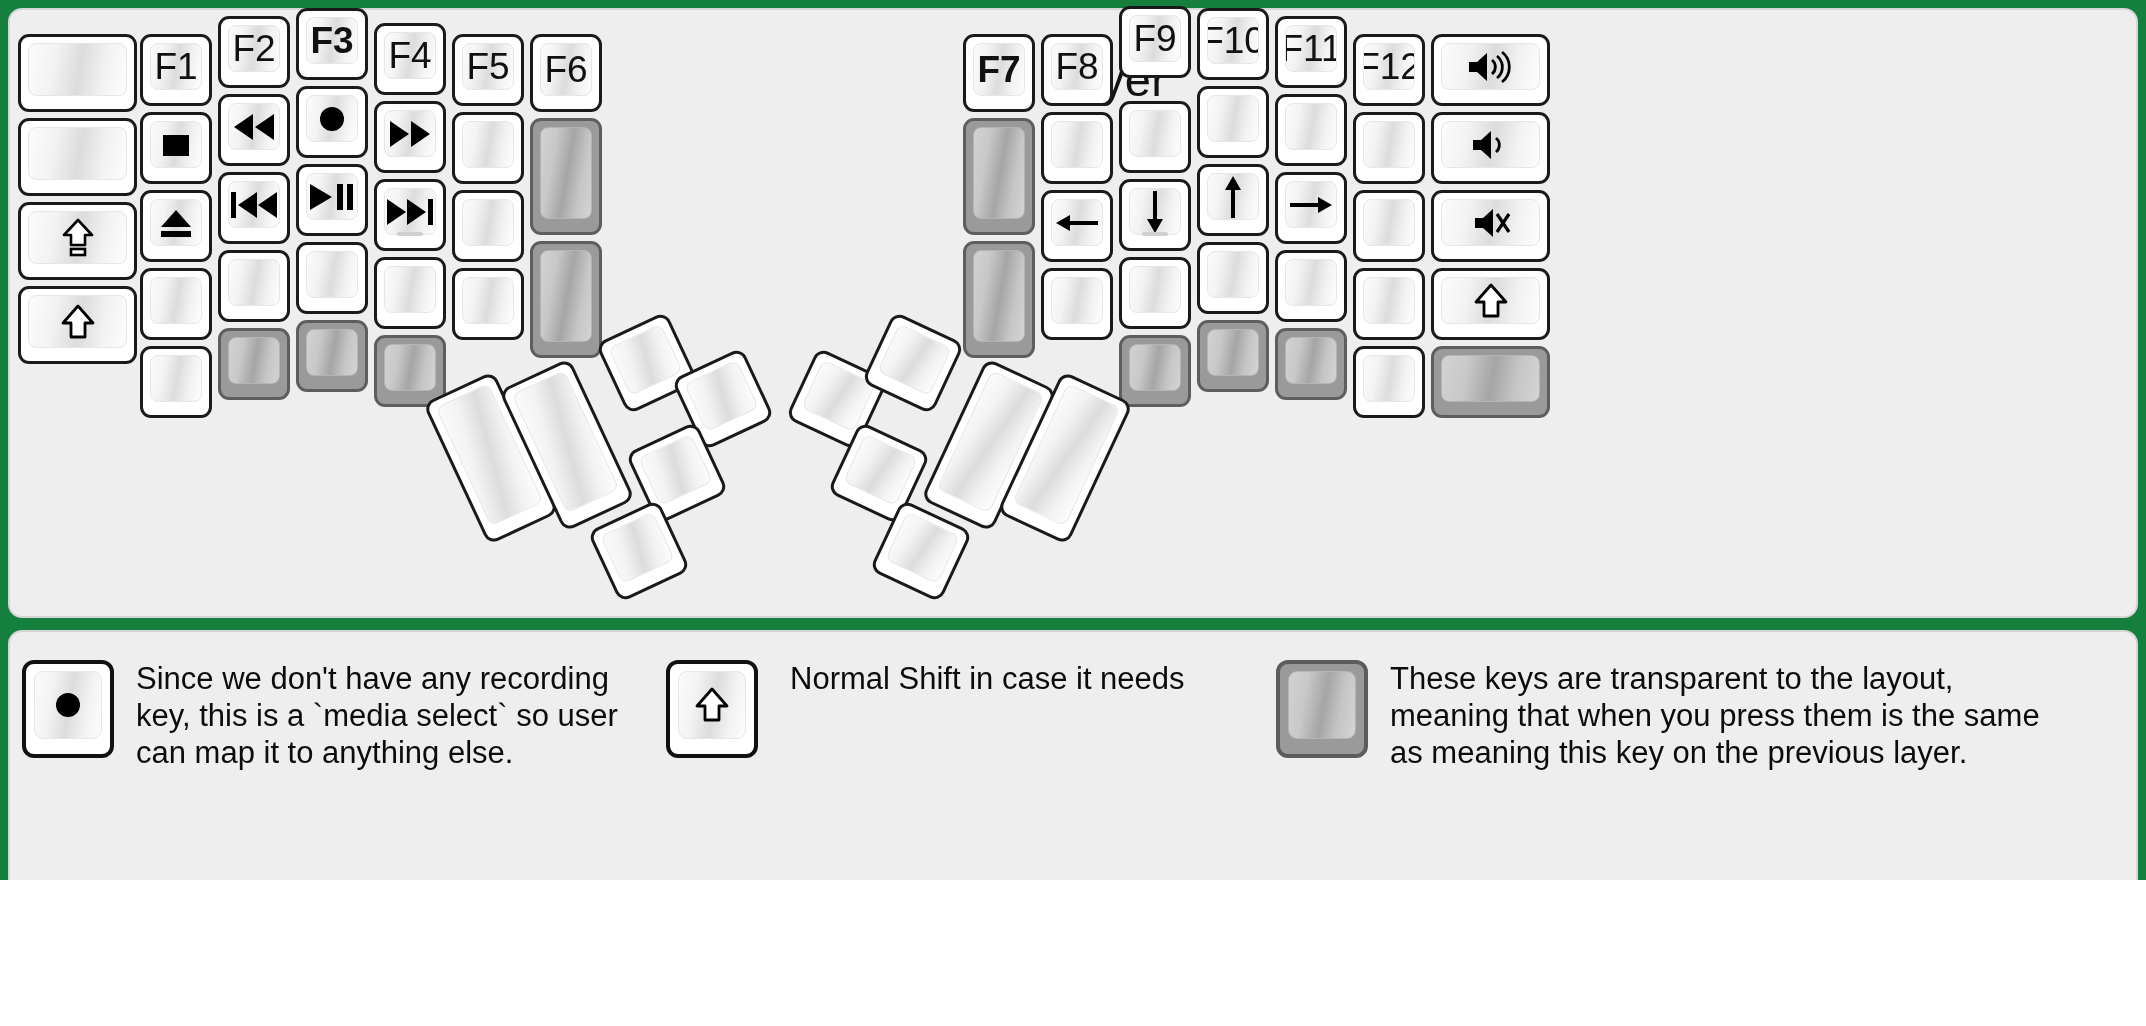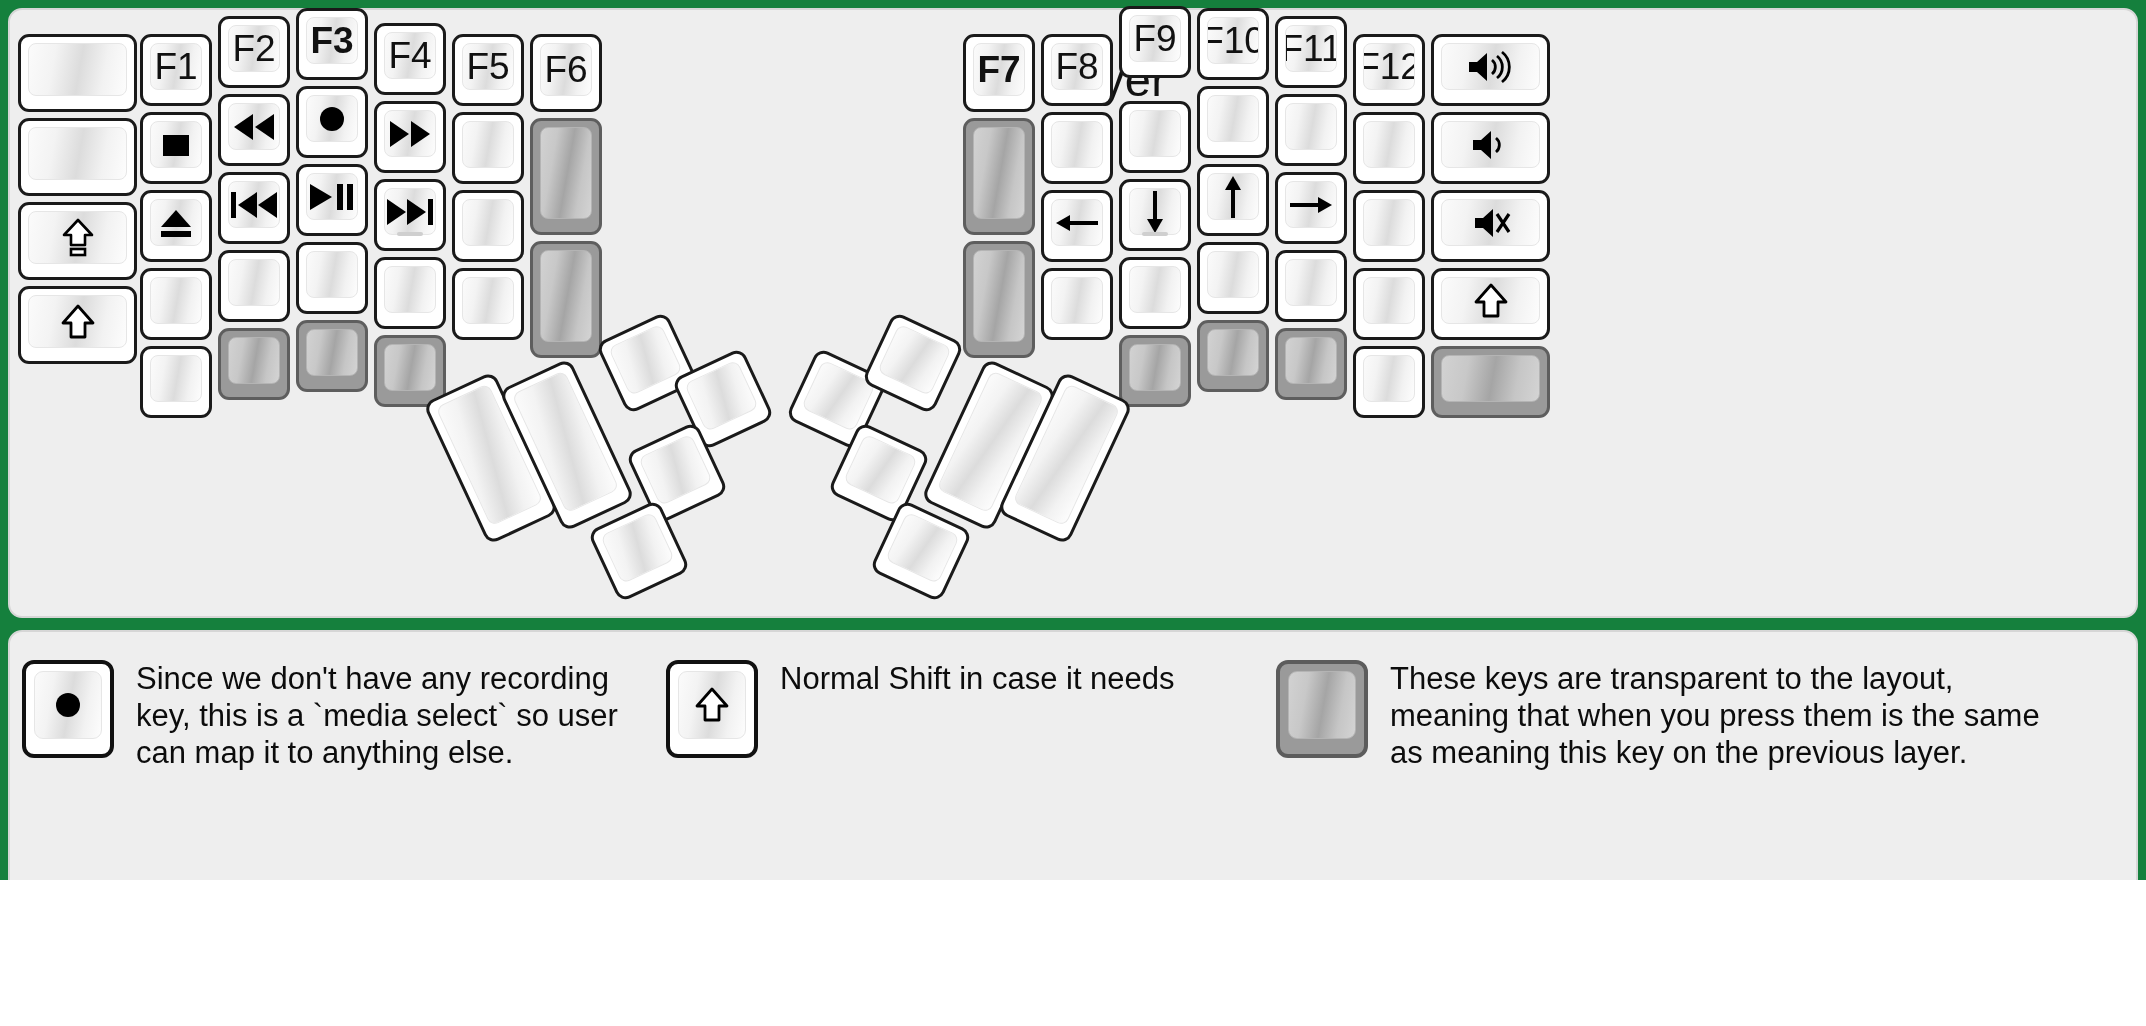--- a/index.html
+++ b/index.html
@@ -520,21 +520,21 @@
               </svg>
             </span>
           </div>
         </div>
         <div class="legend-desc">
           <div>Since we don't have any recording</div>
           <div>key, this is a `media select` so user</div>
           <div>can map it to anything else.</div>
         </div>
       </div>
-      <div class="legend-item" style="left: 666px; top: 660px;">
+      <div class="legend-item" style="left: 666px; top: 660px; gap: 10px;">
         <div class="legend-key">
           <div class="cap">
             <span class="glyph">
               <svg class="svgico" width="34" height="38" viewBox="0 0 34 38" xmlns="http://www.w3.org/2000/svg">
                 <path d="M17 3 L32 20 L24 20 L24 34 L10 34 L10 20 L2 20 Z" fill="#fff" stroke="#000" stroke-width="2.8" stroke-linejoin="round"></path>
               </svg>
             </span>
           </div>
         </div>
         <div class="legend-desc">

